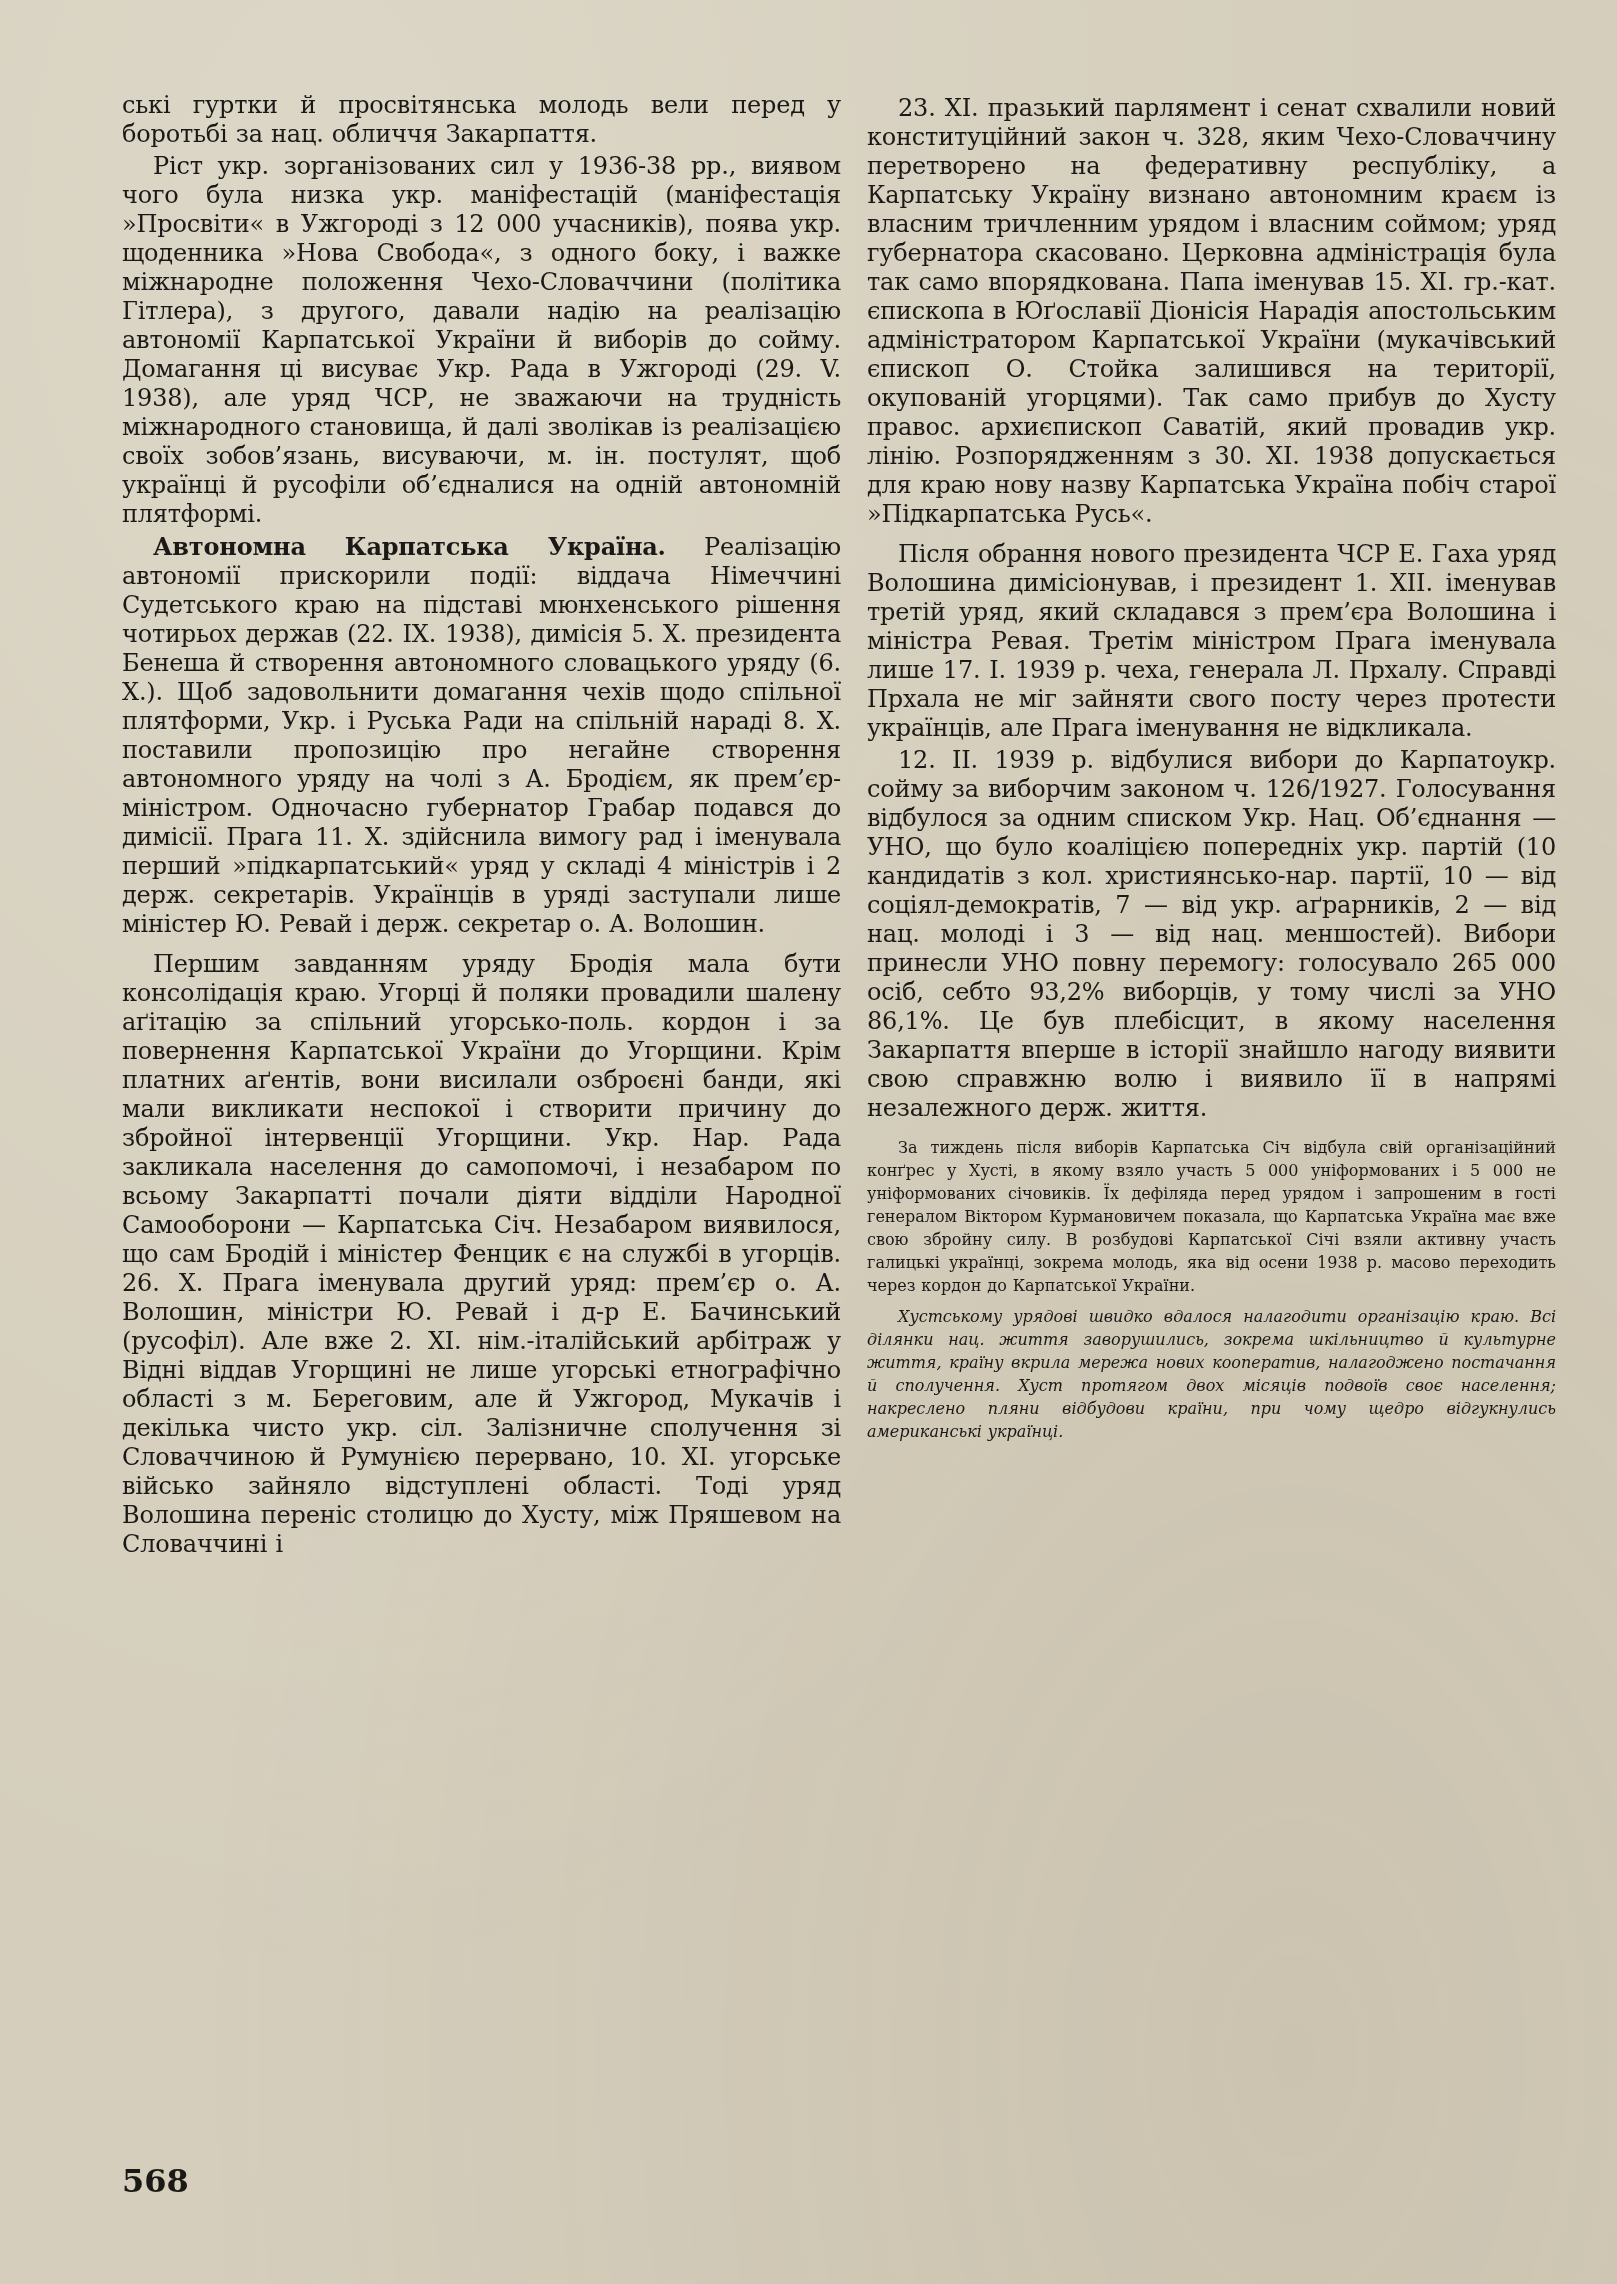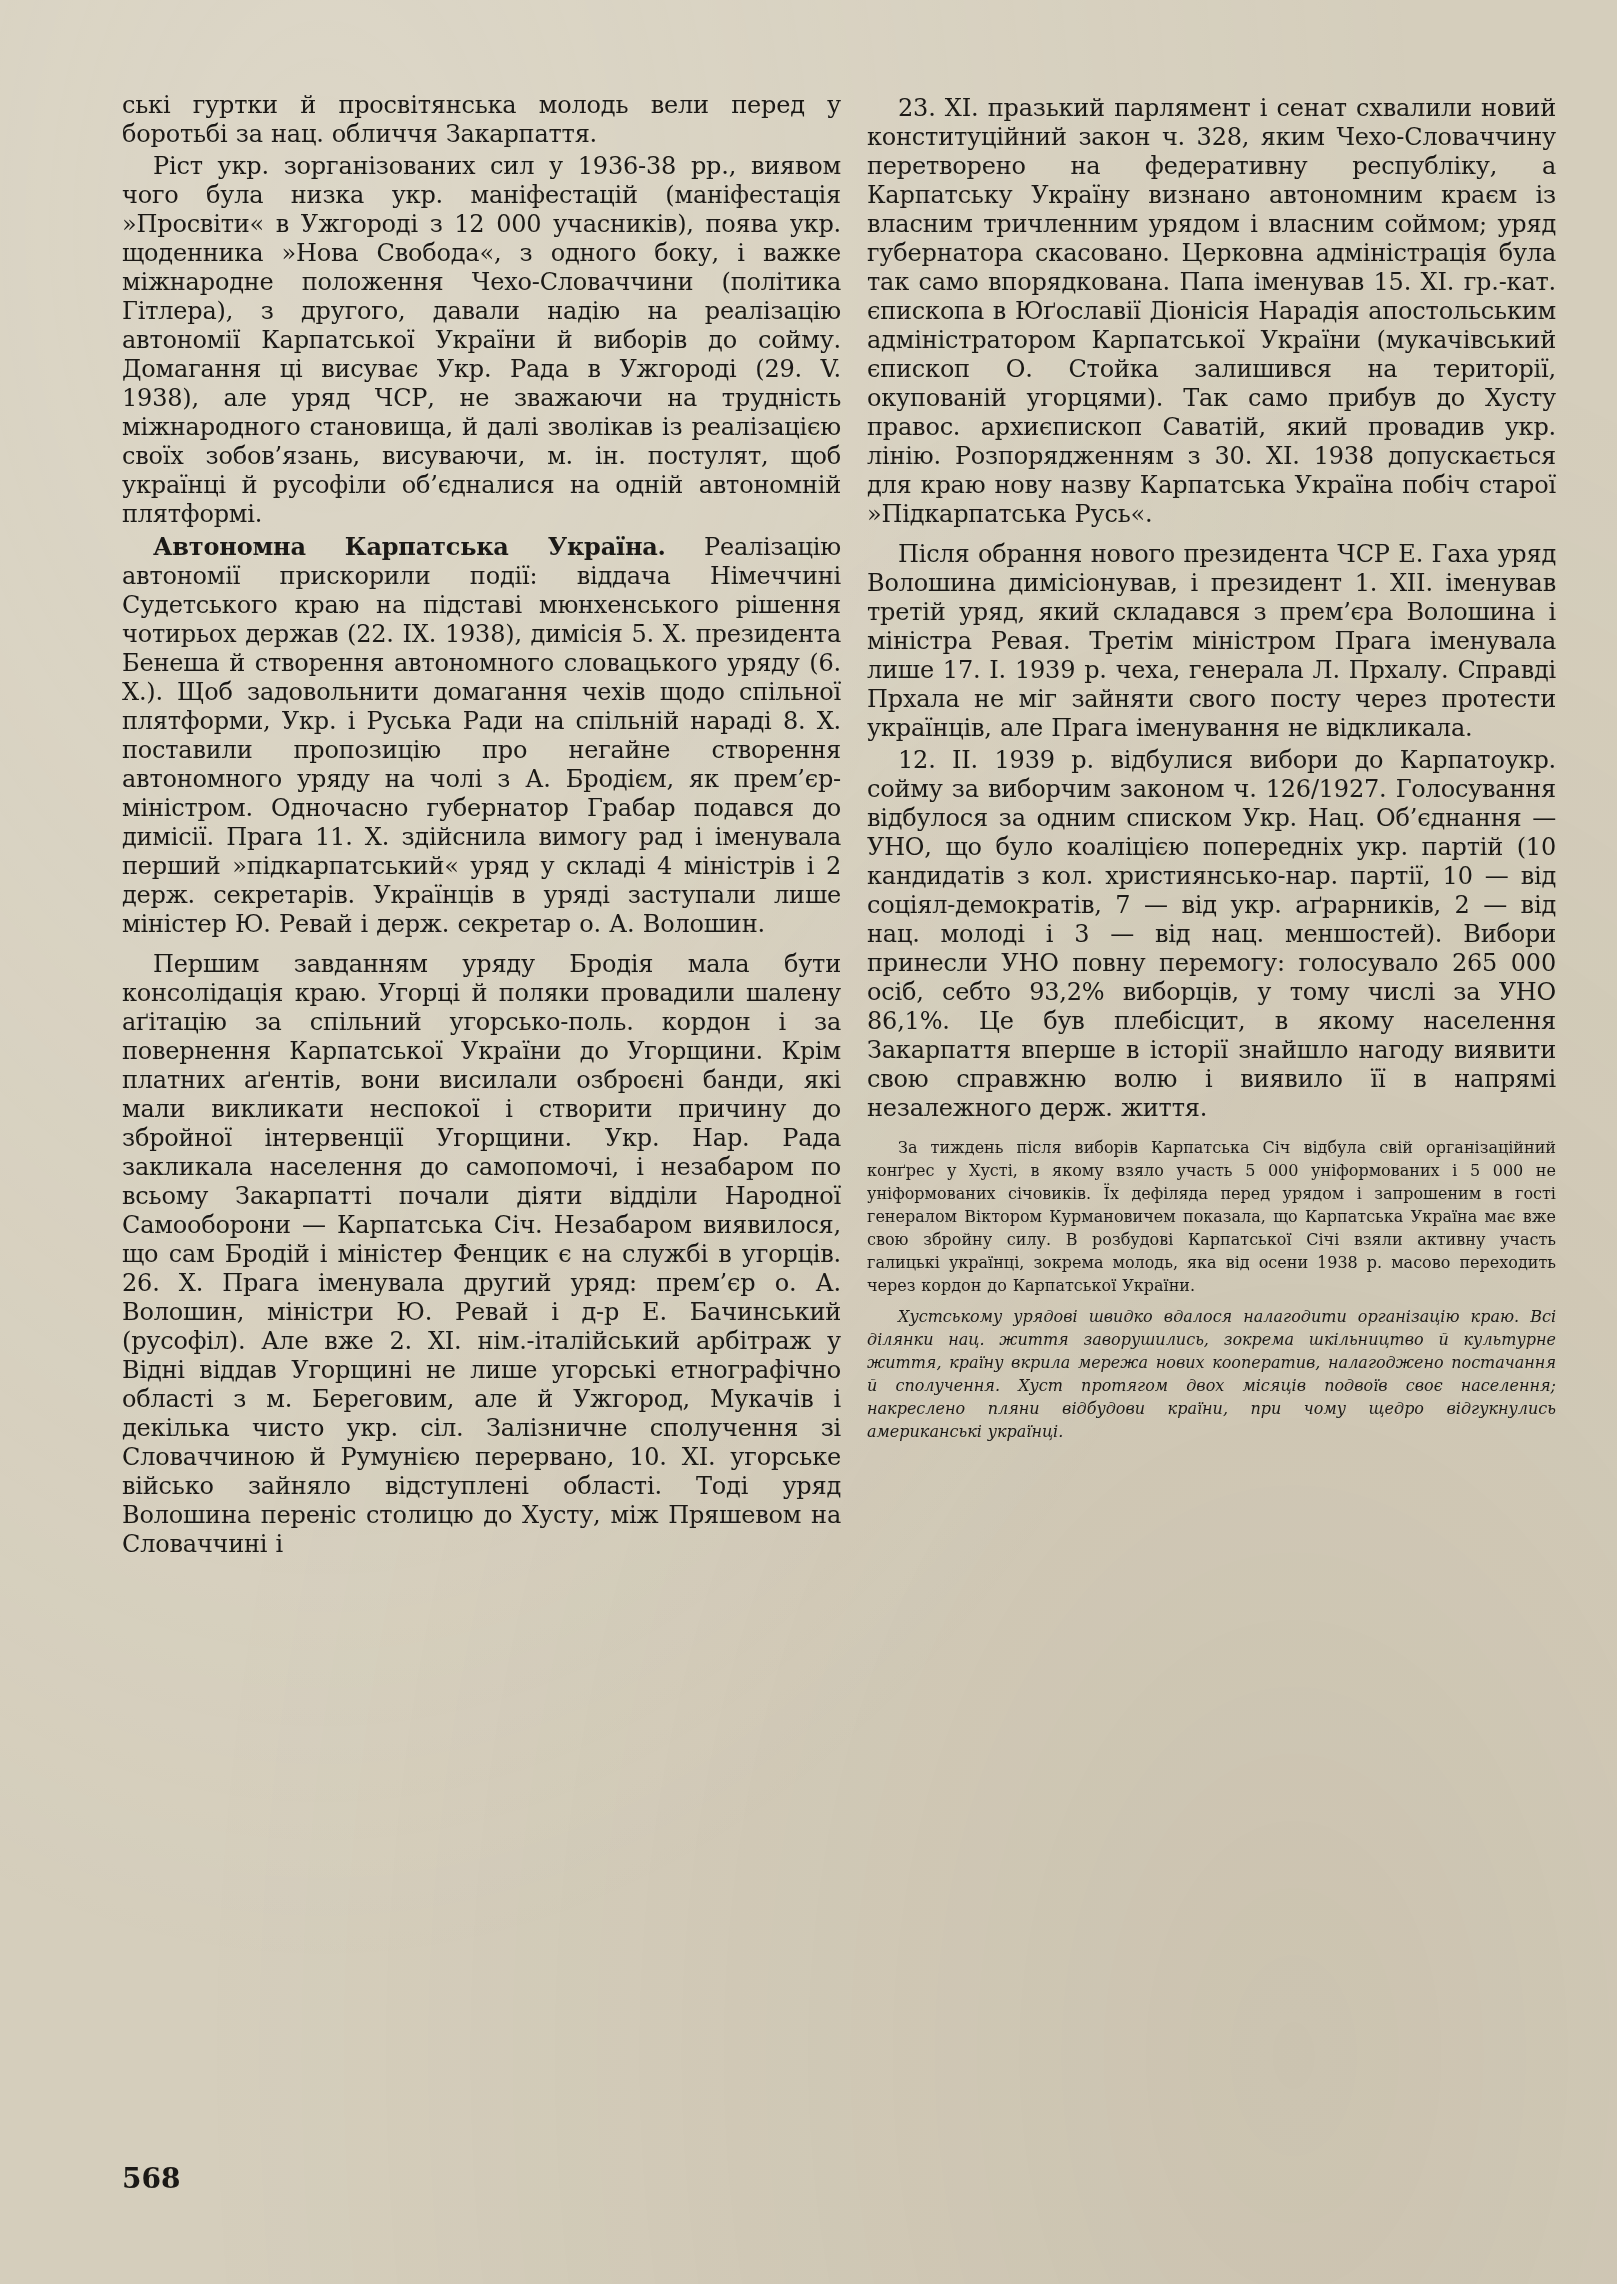--- a/index.html
+++ b/index.html
@@ -38,21 +38,21 @@
     line-height: 23px;
     letter-spacing: 0px;
   }
   .small p { text-indent: 31px; }
   .small p + p { margin-top: 8px; font-style: italic; }
   .small-block { margin-top: 13px; }
   .page-number {
     position: absolute;
     left: 122px;
     top: 2162px;
-    font-size: 28px;
+    font-size: 32px;
     font-weight: bold;
     font-family: "DejaVu Serif", serif;
   }
 </style>
 </head>
 <body>
 
 <div class="page">
 
   <div class="col col-left">

